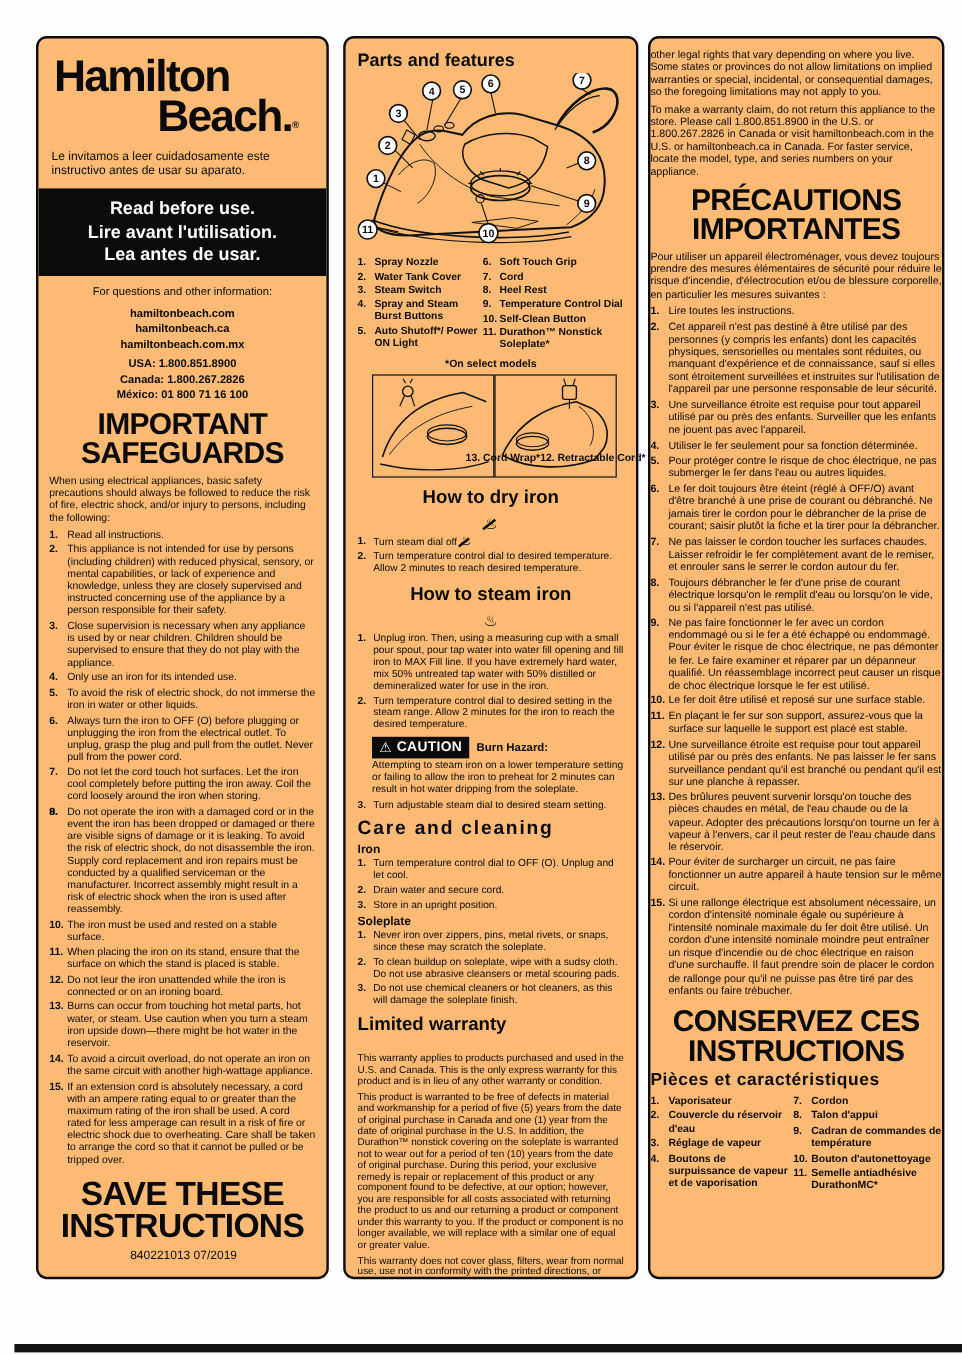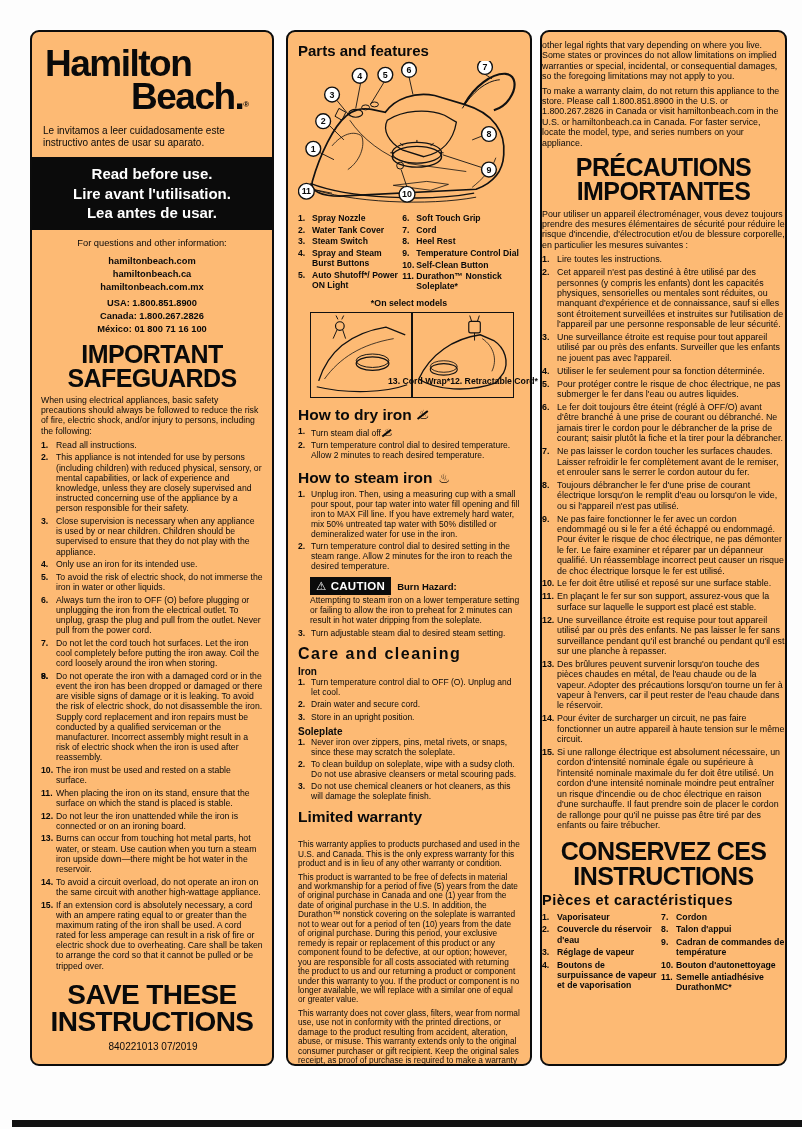--- a/index.html
+++ b/index.html
@@ -47,21 +47,21 @@
   .plist { display:flex; font-size:8.6px; line-height:1.18; font-weight:bold; margin-top:2px; }
   .plist .c1 { width:47%; } .plist .c2 { width:53%; }
   .plist .hang { padding-left:14px; margin-bottom:1.5px; }
   .select-note { text-align:center; font-weight:bold; font-size:8.8px; margin:5px 0 4px; }
   .thumbs { display:flex; justify-content:space-between; padding:0 12px; }
   .thumb { width:104px; height:86px; border:1.6px solid #111; box-sizing:border-box; }
   .floating-caption {
     position:absolute; left:388px; top:376px; z-index:6;
     font-weight:bold; font-size:8.7px; white-space:nowrap;
   }
-  .howhead { font-size:15.5px; font-weight:bold; margin:8px 0 3px; display:flex; align-items:center; gap:6px; }
+  .howhead { font-size:15.5px; font-weight:bold; margin:8px 0 3px; display:flex; align-items:center; gap:6px;flex-direction:column; }
   .icon { font-size:13px; line-height:1; display:inline-block; position:relative; }
   .icon.strike::after {
     content:""; position:absolute; left:-2px; top:46%; width:115%; height:1.6px;
     background:#0a0a0a; transform:rotate(-38deg);
   }
   .steps { font-size:8.5px; line-height:1.17; }
   .steps .hang { padding-left:13px; }
   .caution-row { margin:5px 0 1px 12px; display:flex; align-items:center; gap:6px; }
   .caution-label {
     background:#0b0b0b; color:#fff; font-weight:bold; font-size:11.5px;

